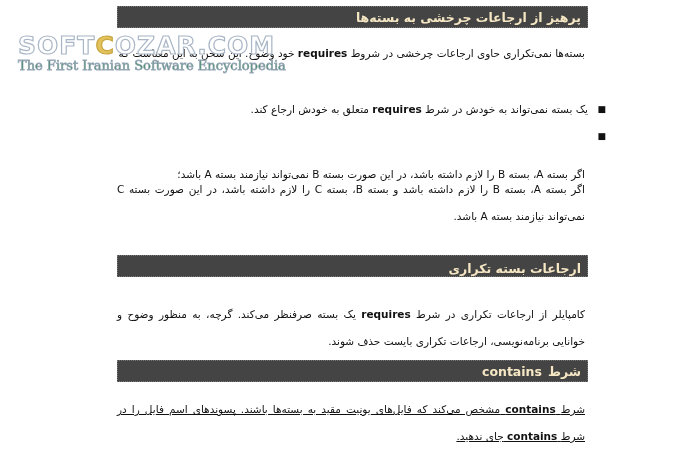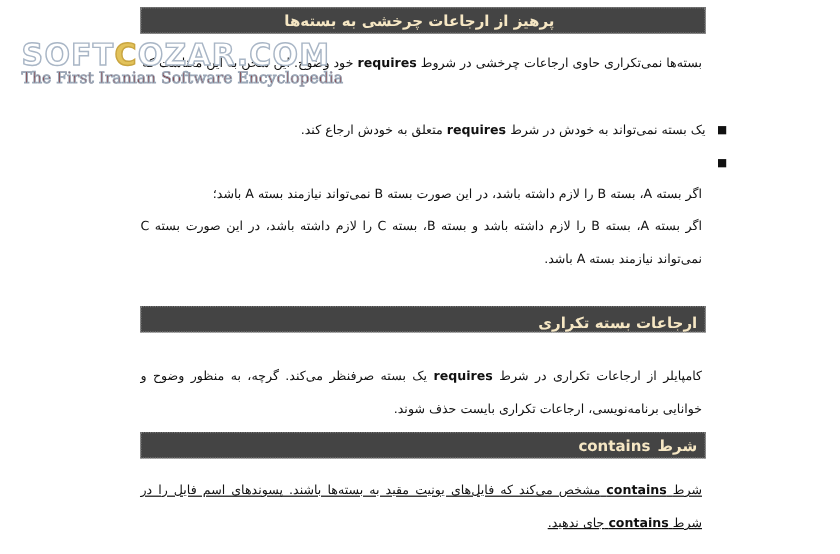--- a/index.html
+++ b/index.html
@@ -13,48 +13,48 @@
   .para { position:absolute; left:117px; width:468px; direction:rtl; text-align:justify;
           font-size:10.5px; line-height:27px; }
   .para .en, .li .en { font-weight:bold; font-family:"DejaVu Sans", sans-serif; }
   .li { position:absolute; direction:rtl; font-size:10.5px; line-height:27px; right:112px; }
   .bullet { position:absolute; font-size:9px; }
   .wm { position:absolute; left:18px; top:34px; pointer-events:none; }
   .wm .big { font-family:"DejaVu Sans", sans-serif; font-weight:bold; font-size:25px;
              letter-spacing:1px; color:#ffffff; -webkit-text-stroke:1.2px #a9b6c6;
              line-height:24px; }
   .wm .big .c { color:#e2c25a; -webkit-text-stroke:1.2px #c9a540; }
-  .wm .small { font-family:"DejaVu Serif", serif; font-size:13px; color:#7f1d1d;
+  .wm .small { font-family:"DejaVu Serif", serif; font-size:13px; color:#15803d;
                -webkit-text-stroke:0.8px #9aa8b8; line-height:15px; white-space:nowrap; }
 </style>
 </head>
 <body>
 
-<div class="hbar" style="top:6px;justify-content:center;">
+<div class="hbar" style="top:6px;">
   <span>پرهیز از ارجاعات چرخشی به بسته‌ها</span>
 </div>
 
 <div class="para" style="top:40px;">
   <span>بسته‌ها نمی‌تکراری حاوی ارجاعات چرخشی در شروط</span>
   <span class="en">requires</span>
   <span>خود وضوح. این سخن به این معناست که</span>
 </div>
 
 <div class="li" style="top:96px;">
   <span class="bullet" style="right:-18px;">■</span>
   <span>یک بسته نمی‌تواند به خودش در شرط</span>
   <span class="en">requires</span>
   <span>متعلق به خودش ارجاع کند.</span>
 </div>
 
 <div class="li" style="top:123px;">
   <span class="bullet" style="right:-18px;">■</span>
 </div>
 
-<div class="para" style="top:149px;">
+<div class="para" style="top:161px;">
   <span>اگر بسته A، بسته B را لازم داشته باشد، در این صورت بسته B نمی‌تواند نیازمند بسته A باشد؛</span>
 </div>
 <div class="para" style="top:176px;">
   <span>اگر بسته A، بسته B را لازم داشته باشد و بسته B، بسته C را لازم داشته باشد، در این صورت بسته C نمی‌تواند نیازمند بسته A باشد.</span>
 </div>
 
 <div class="hbar" style="top:255px;align-items:flex-end;">
   <span>ارجاعات بسته تکراری</span>
 </div>
 

